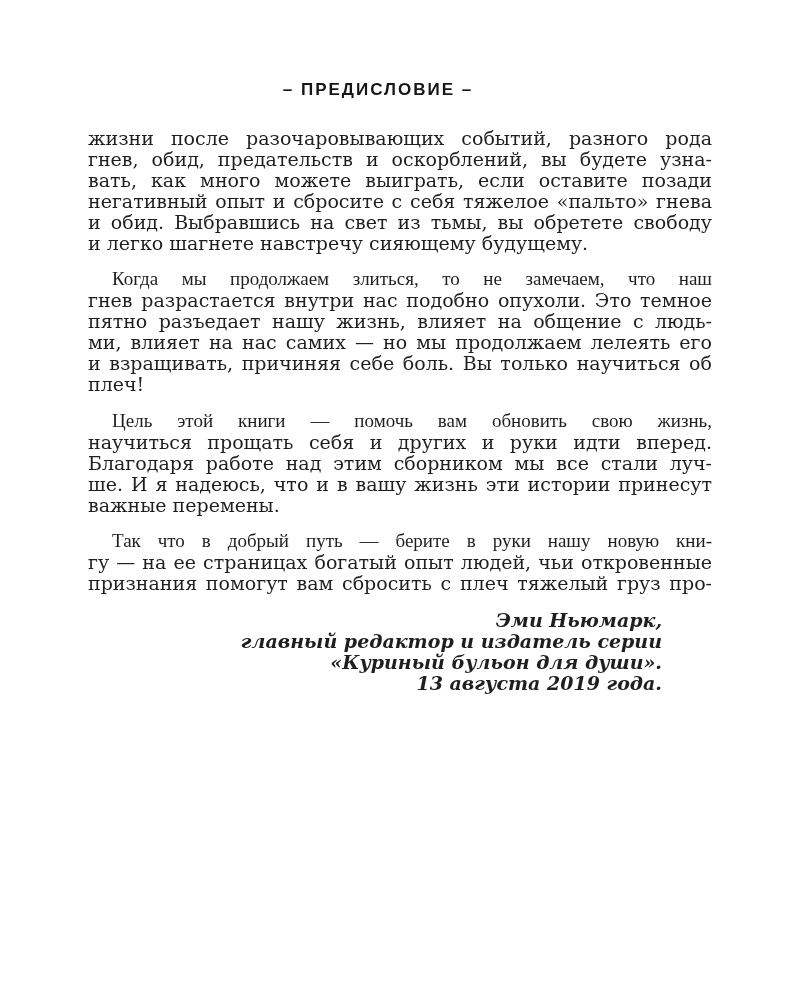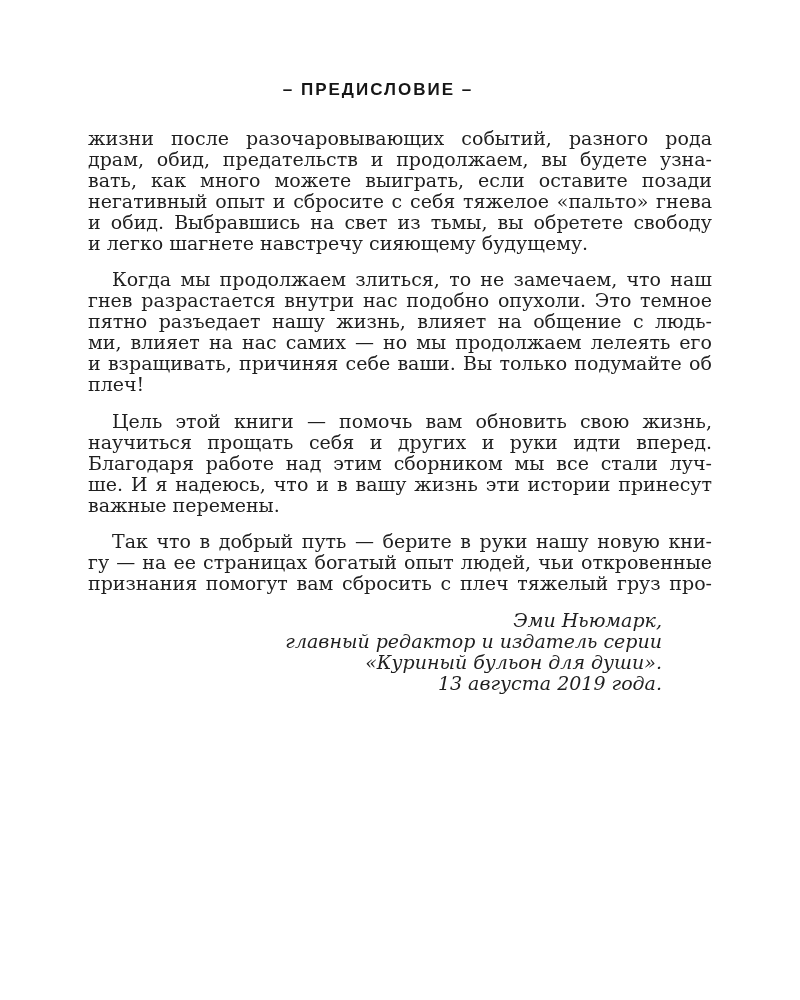--- a/index.html
+++ b/index.html
@@ -45,50 +45,52 @@
     text-align-last: justify;
     text-justify: inter-word;
     white-space: normal;
   }
   .line.last {
     text-align: right;
     text-align-last: left;
   }
   .para.indent .line:first-child {
     text-indent: 24px;
+    font-family: Liberation Serif, serif;
   }
   .sig {
     font-style: italic;
     padding-right: 50px;  
   }
   .sig .line {
     text-align: right;
     text-align-last: right;
+    font-weight: bold;
   }
 </style>
 </head>
 <body>
 
 <div class="page">
   <h1 class="title">– ПРЕДИСЛОВИЕ –</h1>
   <div class="text">
       <div class="para">
         <div class="line">жизни после разочаровывающих событий, разного рода</div>
-        <div class="line">драм, обид, предательств и продолжаем, вы будете узна-</div>
+        <div class="line">гнев, обид, предательств и оскорблений, вы будете узна-</div>
         <div class="line">вать, как много можете выиграть, если оставите позади</div>
         <div class="line">негативный опыт и сбросите с себя тяжелое «пальто» гнева</div>
         <div class="line">и обид. Выбравшись на свет из тьмы, вы обретете свободу</div>
         <div class="line last">и легко шагнете навстречу сияющему будущему.</div>
       </div>
       <div class="para indent">
         <div class="line">Когда мы продолжаем злиться, то не замечаем, что наш</div>
         <div class="line">гнев разрастается внутри нас подобно опухоли. Это темное</div>
         <div class="line">пятно разъедает нашу жизнь, влияет на общение с людь-</div>
         <div class="line">ми, влияет на нас самих — но мы продолжаем лелеять его</div>
-        <div class="line">и взращивать, причиняя себе ваши. Вы только подумайте об</div>
+        <div class="line">и взращивать, причиняя себе боль. Вы только научиться об</div>
         <div class="line last">плеч!</div>
       </div>
       <div class="para indent">
         <div class="line">Цель этой книги — помочь вам обновить свою жизнь,</div>
         <div class="line">научиться прощать себя и других и руки идти вперед.</div>
         <div class="line">Благодаря работе над этим сборником мы все стали луч-</div>
         <div class="line">ше. И я надеюсь, что и в вашу жизнь эти истории принесут</div>
         <div class="line last">важные перемены.</div>
       </div>
       <div class="para indent">

